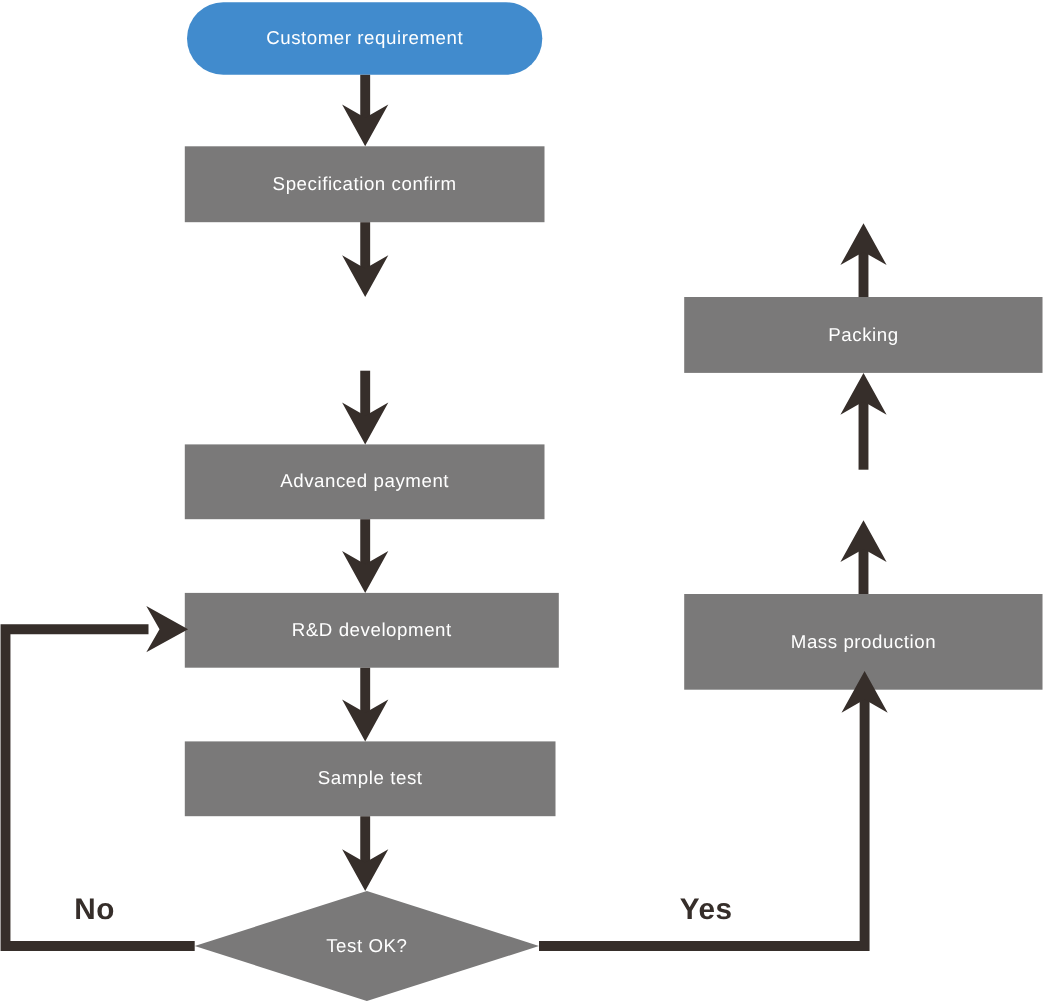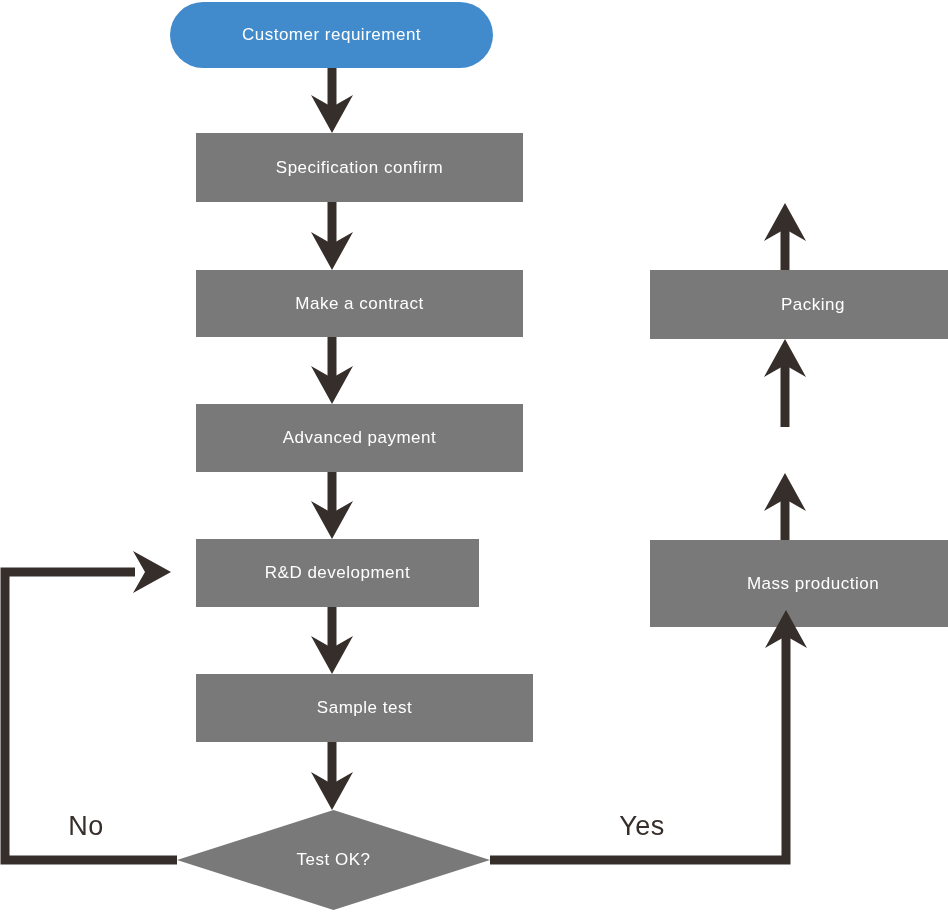--- a/index.html
+++ b/index.html
@@ -11,62 +11,59 @@
     overflow:hidden;
   }
   .node{
     position:absolute;
     display:flex;align-items:center;justify-content:center;
     color:var(--node-text,#fff);
     font-size:17px;
     letter-spacing:0.5px;
     white-space:nowrap;
   }
-  .rect{background:var(--node-gray,#7a7979);margin-left:28px;}
+  .rect{background:var(--node-gray,#7a7979);}
   .pill{background:var(--node-blue,#418bcd);border-radius:34px;}
   .diamond{
     background:var(--node-gray,#7a7979);
     clip-path:polygon(50% 0, 100% 50%, 50% 100%, 0 50%);
   }
   svg.connectors{
     position:absolute;left:0;top:0;
     pointer-events:none;
   }
   .shaft{stroke:var(--arrow-dark,#362e2a);stroke-width:9;fill:none;stroke-linejoin:miter;}
   .head{fill:var(--arrow-dark,#362e2a);stroke:none;}
   .edge-label{
     position:absolute;
     color:var(--arrow-dark,#362e2a);
-    font-size:27px;font-weight:normal;
+    font-size:27px;font-weight:bold;
     text-align:center;
     letter-spacing:0.5px;
   }
 </style>
 </head>
 <body style="--node-blue: #418BCD; --node-gray: #7A7979; --arrow-dark: #362E2A; --node-text: #FFFFFF;">
 
 <div class="canvas">
 
   <div class="node pill" style="left:170px;top:2px;width:323px;height:66px">
     <span>Customer requirement</span>
   </div>
 
   <div class="node rect" style="left:168px;top:133px;width:327px;height:69px">
     <span>Specification confirm</span>
   </div>
 
-  <div class="node rect" style="left:168px;top:270px;width:327px;height:67px">
-    <span>Make a contract</span>
-  </div>
 
   <div class="node rect" style="left:168px;top:404px;width:327px;height:68px">
     <span>Advanced payment</span>
   </div>
 
-  <div class="node rect" style="left:168px;top:539px;width:283px;height:68px">
+  <div class="node rect" style="left:168px;top:539px;width:340px;height:68px">
     <span>R&amp;D development</span>
   </div>
 
   <div class="node rect" style="left:168px;top:674px;width:337px;height:68px">
     <span>Sample test</span>
   </div>
 
   <div class="node diamond" style="left:177px;top:810px;width:313px;height:100px">
     <span>Test OK?</span>
   </div>

